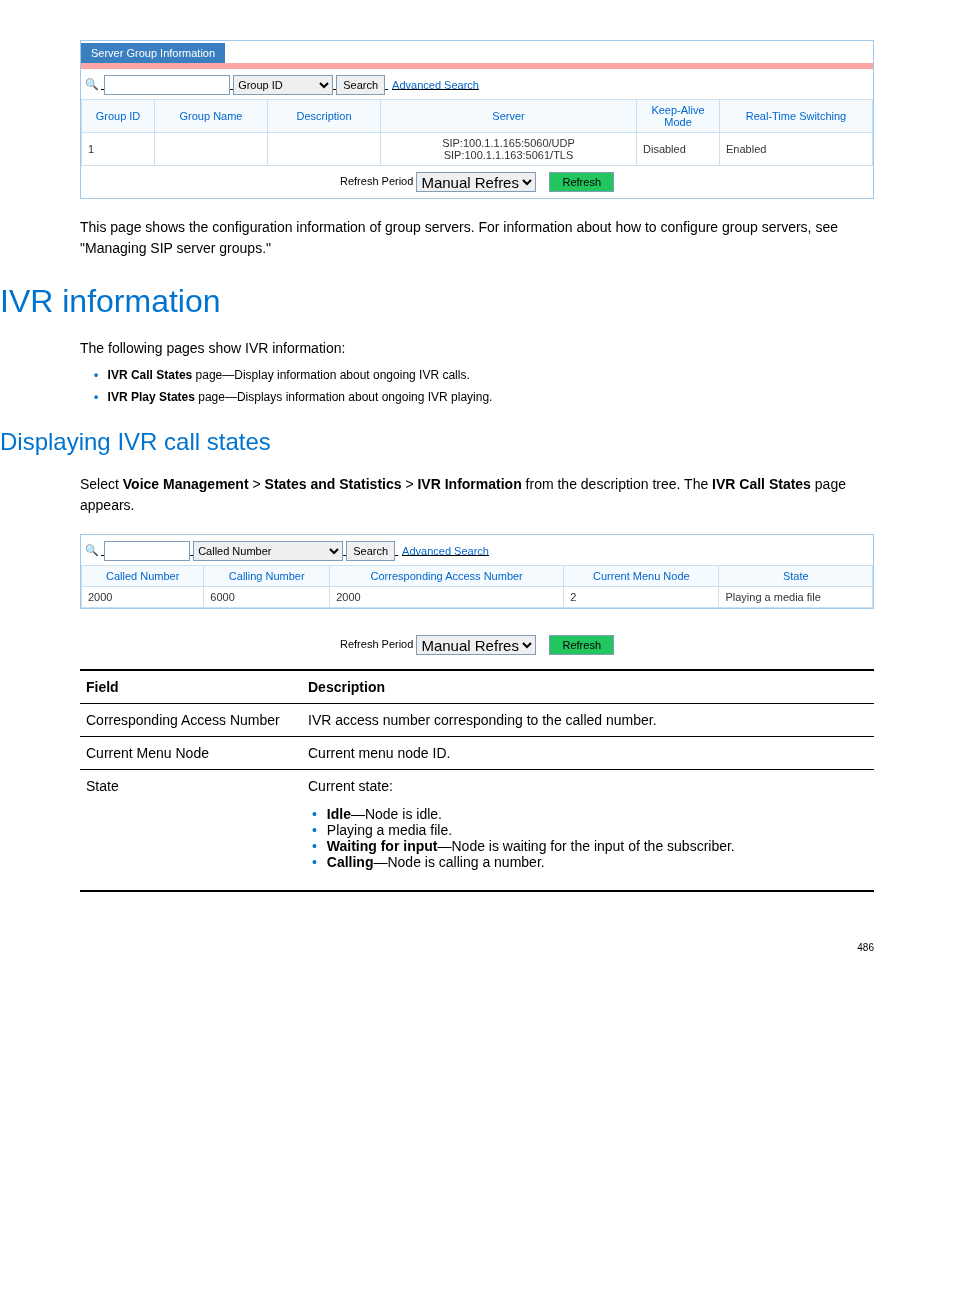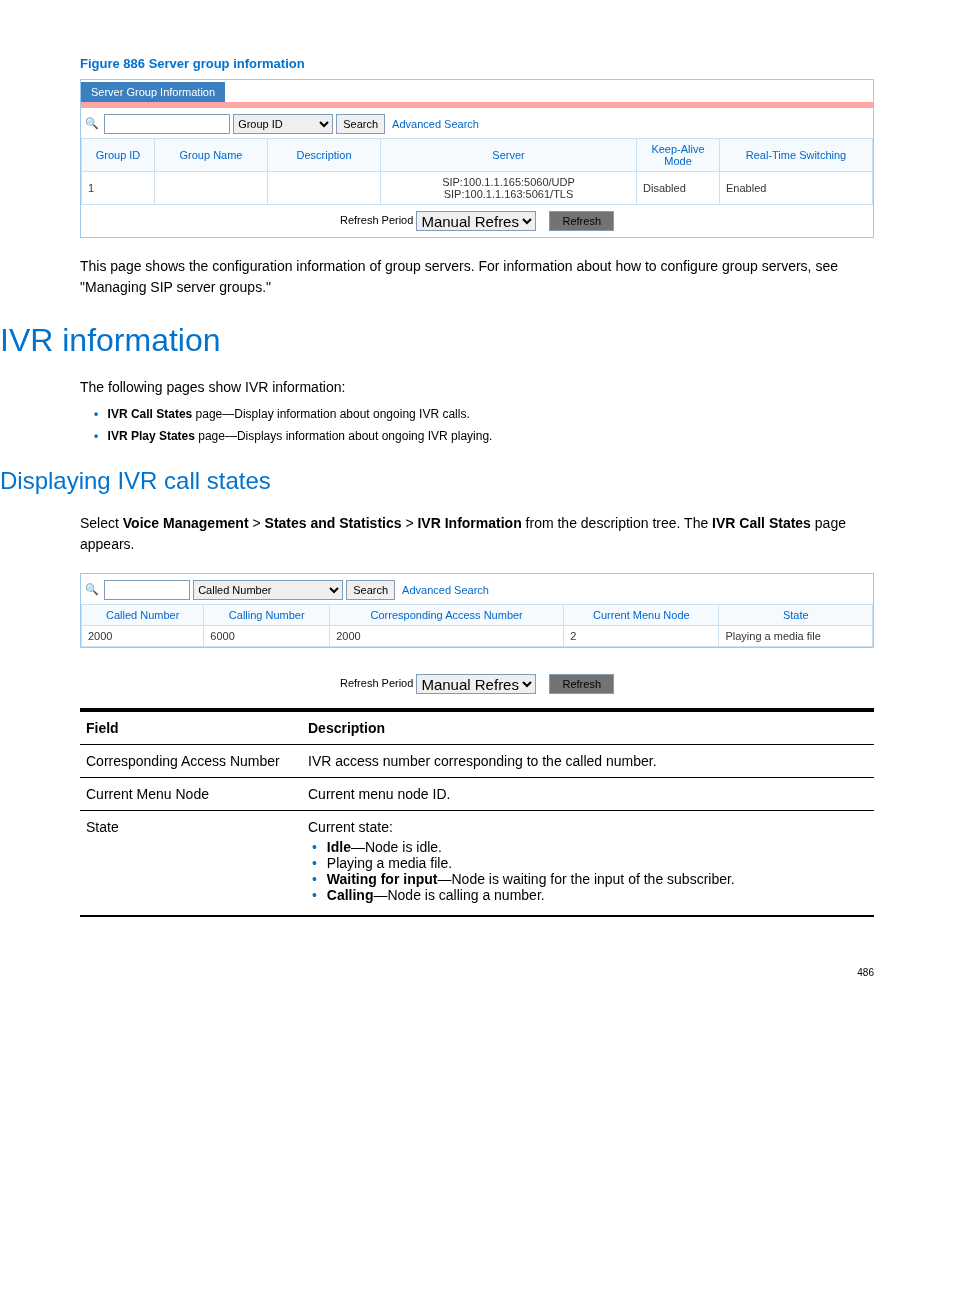--- a/index.html
+++ b/index.html
@@ -34,20 +34,21 @@
     background: #3a7fbf;
     color: #fff;
   }
   .tabrow {
     border-bottom: 6px solid #fca5a5;
     padding: 2px 0 0 0;
   }
   .searchbar {
     padding: 6px 4px 4px 4px;
     font-size: 11px;
+    text-decoration: underline;
   }
   .searchbar input[type="text"] {
     height: 16px;
     border: 1px solid #7f9db9;
     font-size: 11px;
     vertical-align: middle;
   }
   .searchbar select {
     height: 20px;
     border: 1px solid #7f9db9;
@@ -106,21 +107,21 @@
     height: 20px;
     border: 1px solid #7f9db9;
     font-size: 15px;
     vertical-align: middle;
     width: 120px;
   }
   .refresh-row button {
     height: 20px;
     font-size: 11px;
     border: 1px solid #7f9db9;
-    background: #737373;
+    background: #22c55e;
     padding: 0 12px;
     vertical-align: middle;
     margin-left: 10px;
     cursor: pointer;
   }
   .body-text {
     font-size: 14px;
     line-height: 1.5;
     margin: 18px 0 18px 0;
   }
@@ -156,56 +157,55 @@
   }
   .nav-strong { font-weight: bold; }
   .desc-table {
     width: 100%;
     border-collapse: collapse;
     font-size: 14px;
     margin-top: 8px;
   }
   .desc-table th {
     text-align: left;
-    border-top: 4px solid #000000;
+    border-top: 2px solid #000000;
     border-bottom: 1px solid #000;
     padding: 8px 6px;
     font-weight: bold;
   }
   .desc-table td {
     border-bottom: 1px solid #000;
     padding: 8px 6px;
     vertical-align: top;
   }
   .desc-table tr:last-child td {
     border-bottom: 2px solid #000;
   }
   .desc-table ul {
     list-style: none;
     padding-left: 18px;
-    margin: 4px 0;
+    margin: 12px 0;
   }
   .desc-table ul li::before {
     content: "• ";
     color: #0073cf;
     margin-left: -14px;
     margin-right: 6px;
   }
   .page-no {
     text-align: right;
     font-size: 10px;
     margin-top: 50px;
   }
 </style>
 </head>
 <body>
 
 <div class="content-indent">
 
-  <div class="figure-caption">Figure 886 Server group information</div>
 
   <div class="screenshot-box">
     <div class="tabrow">
       <span class="tab active">Server Group Information</span>
     </div>
     <div class="searchbar">
       <span class="mag-icon">🔍</span>
       <input type="text" style="width: 120px;">
       <select style="width:100px">
         <option>Group ID</option>

